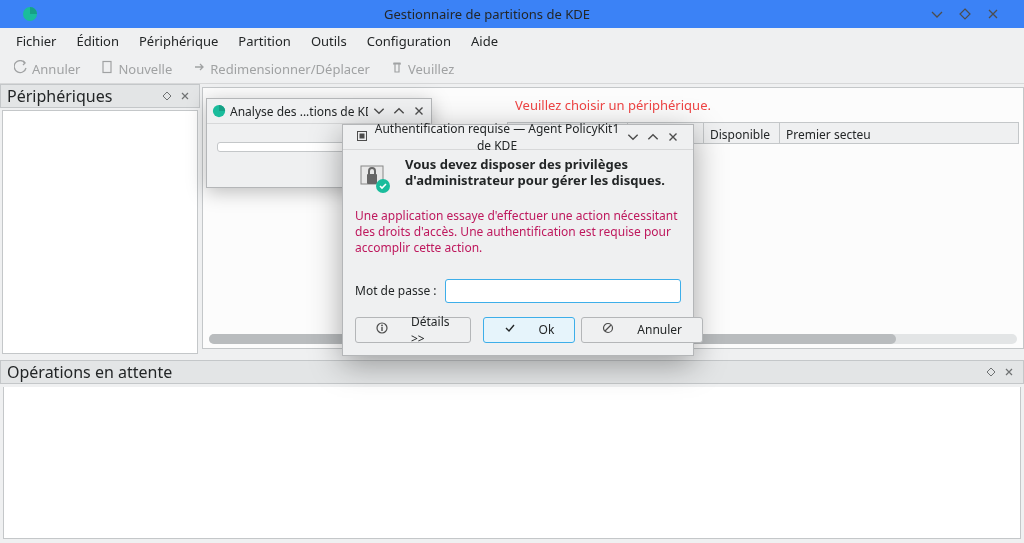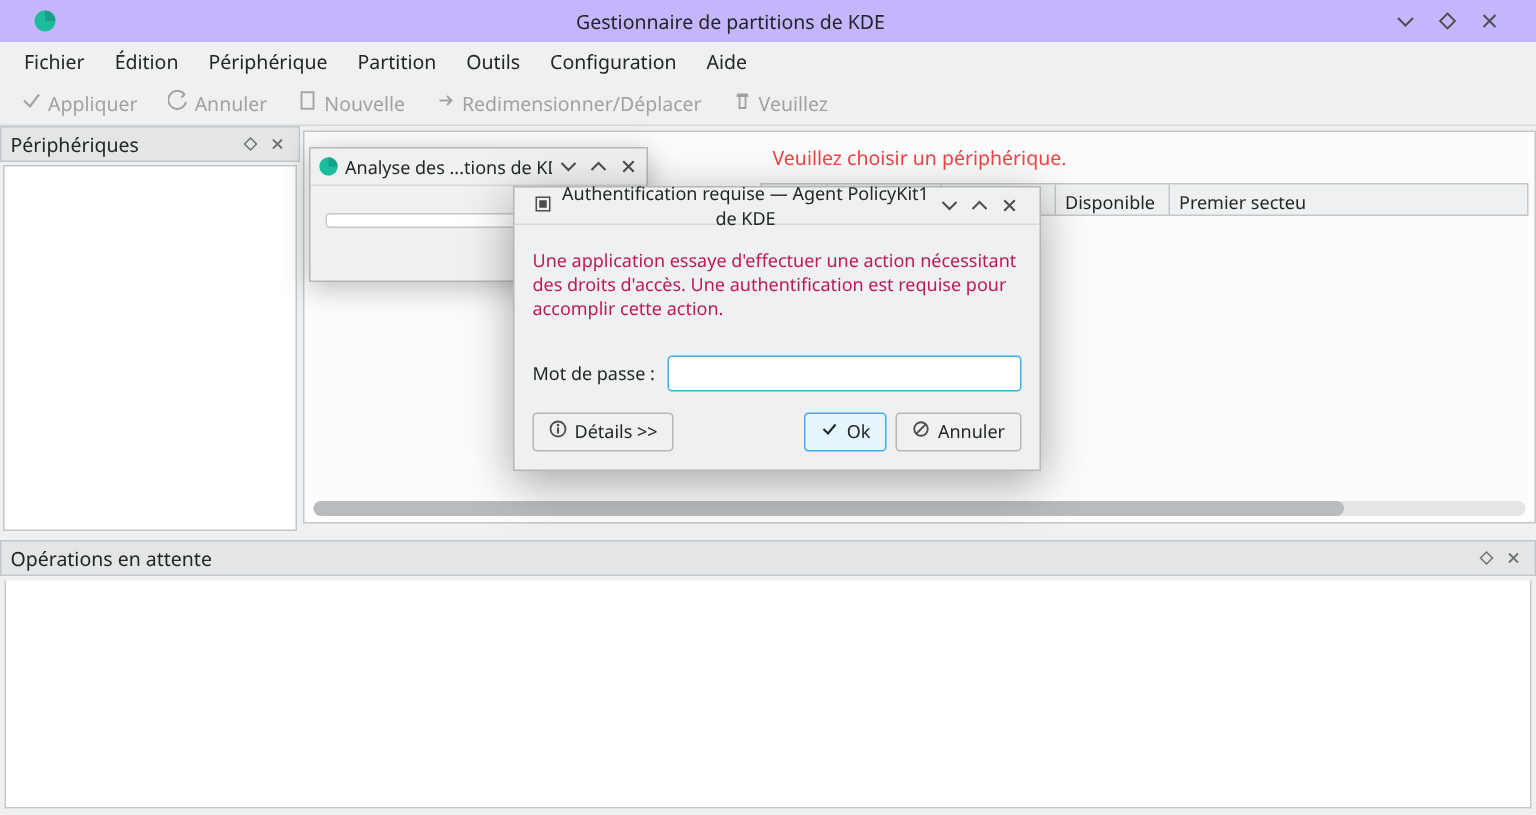--- a/index.html
+++ b/index.html
@@ -11,21 +11,21 @@
     background:#eff0f1;
     color:#232627;
     overflow:hidden;
     position:relative;
   }
   
   .titlebar {
     height:28px;
     display:flex; align-items:center;
     padding:0 22px;
-    background:#c4b5fd;
+    background:#3b82f6;
   }
   .titlebar .app-icon { width:16px; height:16px; margin-right:8px; }
   .titlebar .title { flex:1; text-align:center; font-size:13px; color:#232627; }
   .titlebar .wc { display:flex; gap:10px; }
   .titlebar .wc svg { width:14px; height:14px; }
   .titlebar .wc-btn { width:18px; height:18px; display:flex; align-items:center; justify-content:center; }
   
   .menubar {
     height:26px;
     display:flex; align-items:center;
@@ -48,21 +48,21 @@
     font-size:13px;
   }
   .toolbar .btn svg { width:14px; height:14px; }
   
   .panel-header {
     height:24px;
     background:#e3e5e6;
     border:1px solid #c4c7c9;
     display:flex; align-items:center;
     padding:0 6px;
-    font-size:13px;
+    font-size:16px;
   }
   .panel-header .spacer { flex:1; }
   .panel-header .ctrl { width:16px; height:16px; display:flex; align-items:center; justify-content:center; margin-left:2px;}
   .panel-body {
     border:1px solid #c4c7c9;
     border-top:none;
     background:#fcfcfc;
   }
   .periph {
     position:absolute; left:0; top:84px;
@@ -150,22 +150,22 @@
   .ad-row { display:flex; align-items:center; margin-top:22px; gap:8px; }
   .ad-row label { font-size:12px; }
   .ad-row input {
     flex:1; height:24px; border:1px solid #3daee9;
     border-radius:3px; padding:2px 6px; font-size:13px;
     background:#fff; outline:none;
   }
   .ad-buttons { display:flex; margin-top:14px; gap:6px; align-items:center;}
   .ad-buttons .spacer { flex:1; }
   .btn2 {
-    display:flex; align-items:center; gap:5px;
-    height:26px; padding:0 10px;
+    display:flex; align-items:center; gap:23px;
+    height:26px; padding:0 20px;
     background:#eff0f1;
     border:1px solid #b4b6b8;
     border-radius:3px;
     font-size:12px;
   }
   .btn2.primary {
     background:#e6f4fb;
     border-color:#3daee9;
   }
   .btn2 svg { width:12px; height:12px; }
@@ -207,26 +207,20 @@
   <div class="item">Périphérique</div>
   <div class="item">Partition</div>
   <div class="item">Outils</div>
   <div class="item">Configuration</div>
   <div class="item">Aide</div>
 </div>
 
 <div class="toolbar">
   <div class="btn">
     <span><svg viewBox="0 0 14 14">
-          <path d="M2 7 L6 11 L12 3" stroke="#a0a2a3" stroke-width="1.4" fill="none"></path>
-        </svg></span>
-    <span>Appliquer</span>
-  </div>
-  <div class="btn">
-    <span><svg viewBox="0 0 14 14">
           <path d="M11 3 A6 6 0 1 0 12 8" stroke="#a0a2a3" stroke-width="1.3" fill="none"></path>
           <path d="M9 1 L11 3 L9 5" stroke="#a0a2a3" stroke-width="1.3" fill="none"></path>
         </svg></span>
     <span>Annuler</span>
   </div>
   <div class="btn">
     <span><svg viewBox="0 0 14 14">
           <rect x="3" y="1.5" width="8" height="11" stroke="#a0a2a3" stroke-width="1.2" fill="none"></rect>
         </svg></span>
     <span>Nouvelle</span>
@@ -348,20 +342,34 @@
         </span>
       <span class="tc-btn">
           <svg viewBox="0 0 12 12">
             <path d="M3 3 L9 9 M9 3 L3 9" stroke="#4d4d4d" stroke-width="1.2"></path>
           </svg>
         </span>
     </span>
   </div>
   <div class="sep-line"></div>
   <div class="ad-body">
+    <div class="ad-top">
+      <div class="ad-icon">
+        <svg viewBox="0 0 40 40">
+          <rect x="6" y="8" width="22" height="18" fill="#e8e8e8" stroke="#888" stroke-width="1"></rect>
+          <rect x="12" y="16" width="10" height="10" fill="#666" rx="1"></rect>
+          <path d="M14 16 v-3 a3 3 0 0 1 6 0 v3" stroke="#666" stroke-width="2" fill="none"></path>
+          <circle cx="28" cy="28" r="7" fill="#1abc9c"></circle>
+          <path d="M25 28 l2 2 l4 -4" stroke="#fff" stroke-width="1.6" fill="none"></path>
+        </svg>
+      </div>
+      <div style="flex:1;">
+        <div class="ad-heading">Vous devez disposer des privilèges d'administrateur pour gérer les disques.</div>
+      </div>
+    </div>
     <div class="ad-msg">Une application essaye d'effectuer une action nécessitant des droits d'accès. Une authentification est requise pour accomplir cette action.</div>
     <div class="ad-row">
       <label>Mot de passe :</label>
       <input type="password" value="" style="">
     </div>
     <div class="ad-buttons">
       <div class="btn2">
         <span><svg viewBox="0 0 12 12">
               <circle cx="6" cy="6" r="5" stroke="#4d4d4d" stroke-width="1.2" fill="none"></circle>
               <rect x="5.3" y="5" width="1.4" height="4" fill="#4d4d4d"></rect>

